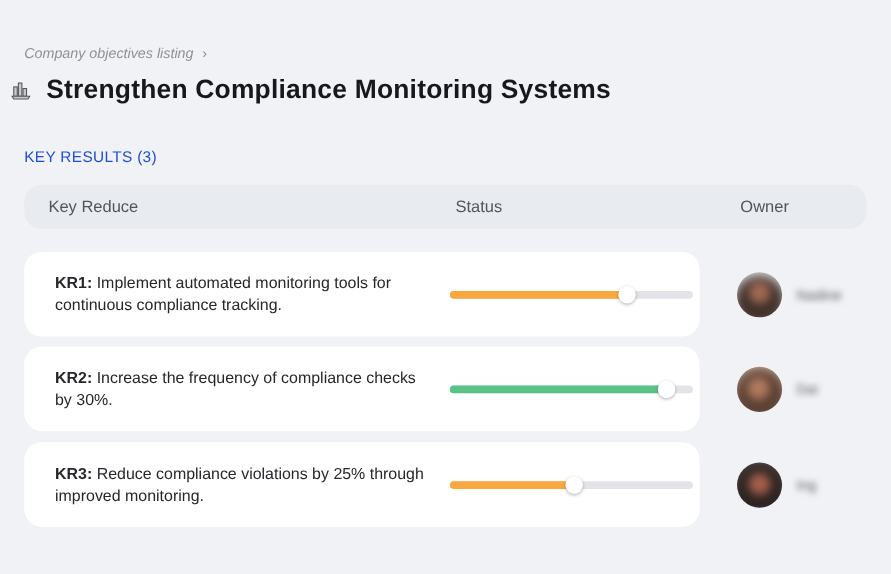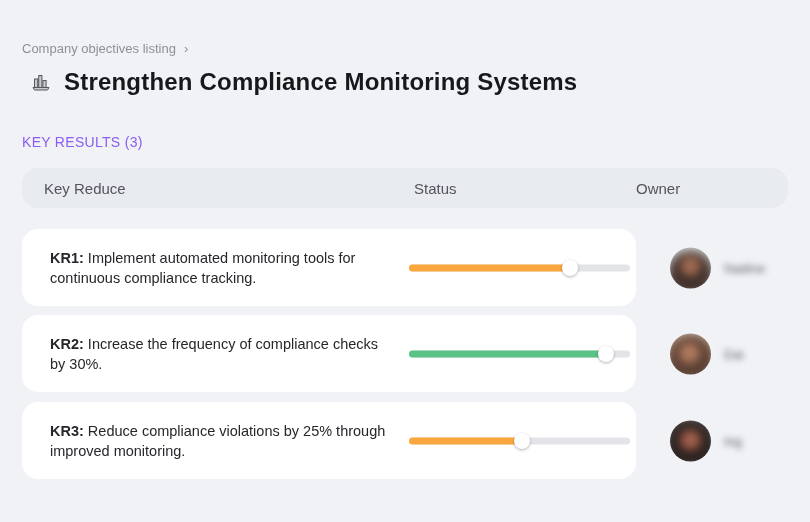--- a/index.html
+++ b/index.html
@@ -10,51 +10,51 @@
     position: relative;
     overflow: hidden;
   }
 
   
   .breadcrumb {
     position: absolute; top: 41px; left: 22px;
     display: flex; align-items: center; gap: 8px;
     font-size: 13px;
   }
-  .crumb-link { color: #8f9094; cursor: pointer; }
+  .crumb-link { color: #8f9094; cursor: pointer; font-style: italic; }
   .crumb-sep { color: #8f9094; font-size: 13px; }
   .crumb-current { color: #2f3034; font-weight: 500; }
 
   
   .title-row {
-    position: absolute; top: 68px; left: 30px;
+    position: absolute; top: 68px; left: 8px;
     display: flex; align-items: center; gap: 12px;
   }
   .title-icon { width: 22px; height: 22px; flex: 0 0 auto; }
   .page-title {
     font-size: 24px; font-weight: 700; color: #17181b;
     letter-spacing: 0.2px;
   }
 
   
   .section-label {
     position: absolute; top: 134px; left: 22px;
-    font-size: 14px; color: #8b5cf6; letter-spacing: 0.3px;
+    font-size: 14px; color: #1d4ed8; letter-spacing: 0.3px;
   }
 
   
   .table-header {
     position: absolute; top: 168px; left: 22px; width: 766px; height: 40px;
     background: #e8ebef; border-radius: 16px;
     font-size: 15px; color: #54555c;
   }
   .table-header .th { position: absolute; top: 50%; transform: translateY(-50%); }
   .th-kr { left: 22px; }
   .th-status { left: 392px; }
-  .th-owner { left: 614px; }
+  .th-owner { left: 651px; }
 
   
   .row-card {
     position: absolute; left: 22px; width: 614px; height: 77px;
     background: #ffffff; border-radius: 16px;
     cursor: pointer;
   }
   .row-1 { top: 229px; }
   .row-2 { top: 315px; padding-left: 32px; }
   .row-3 { top: 402px; }

